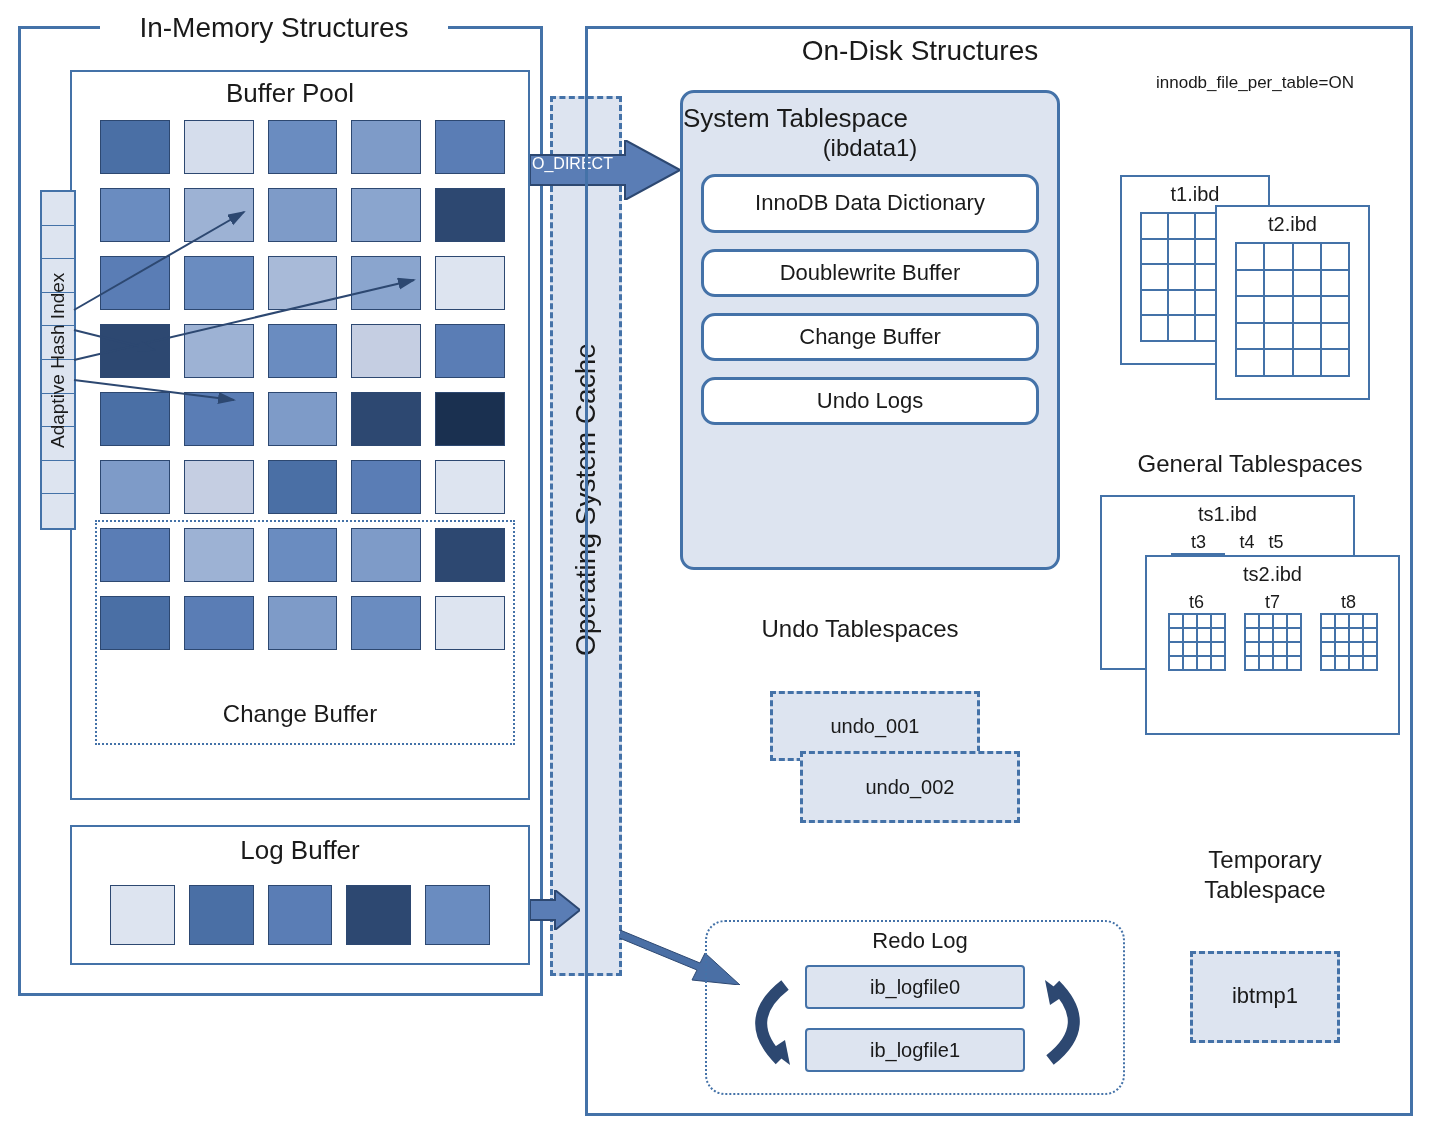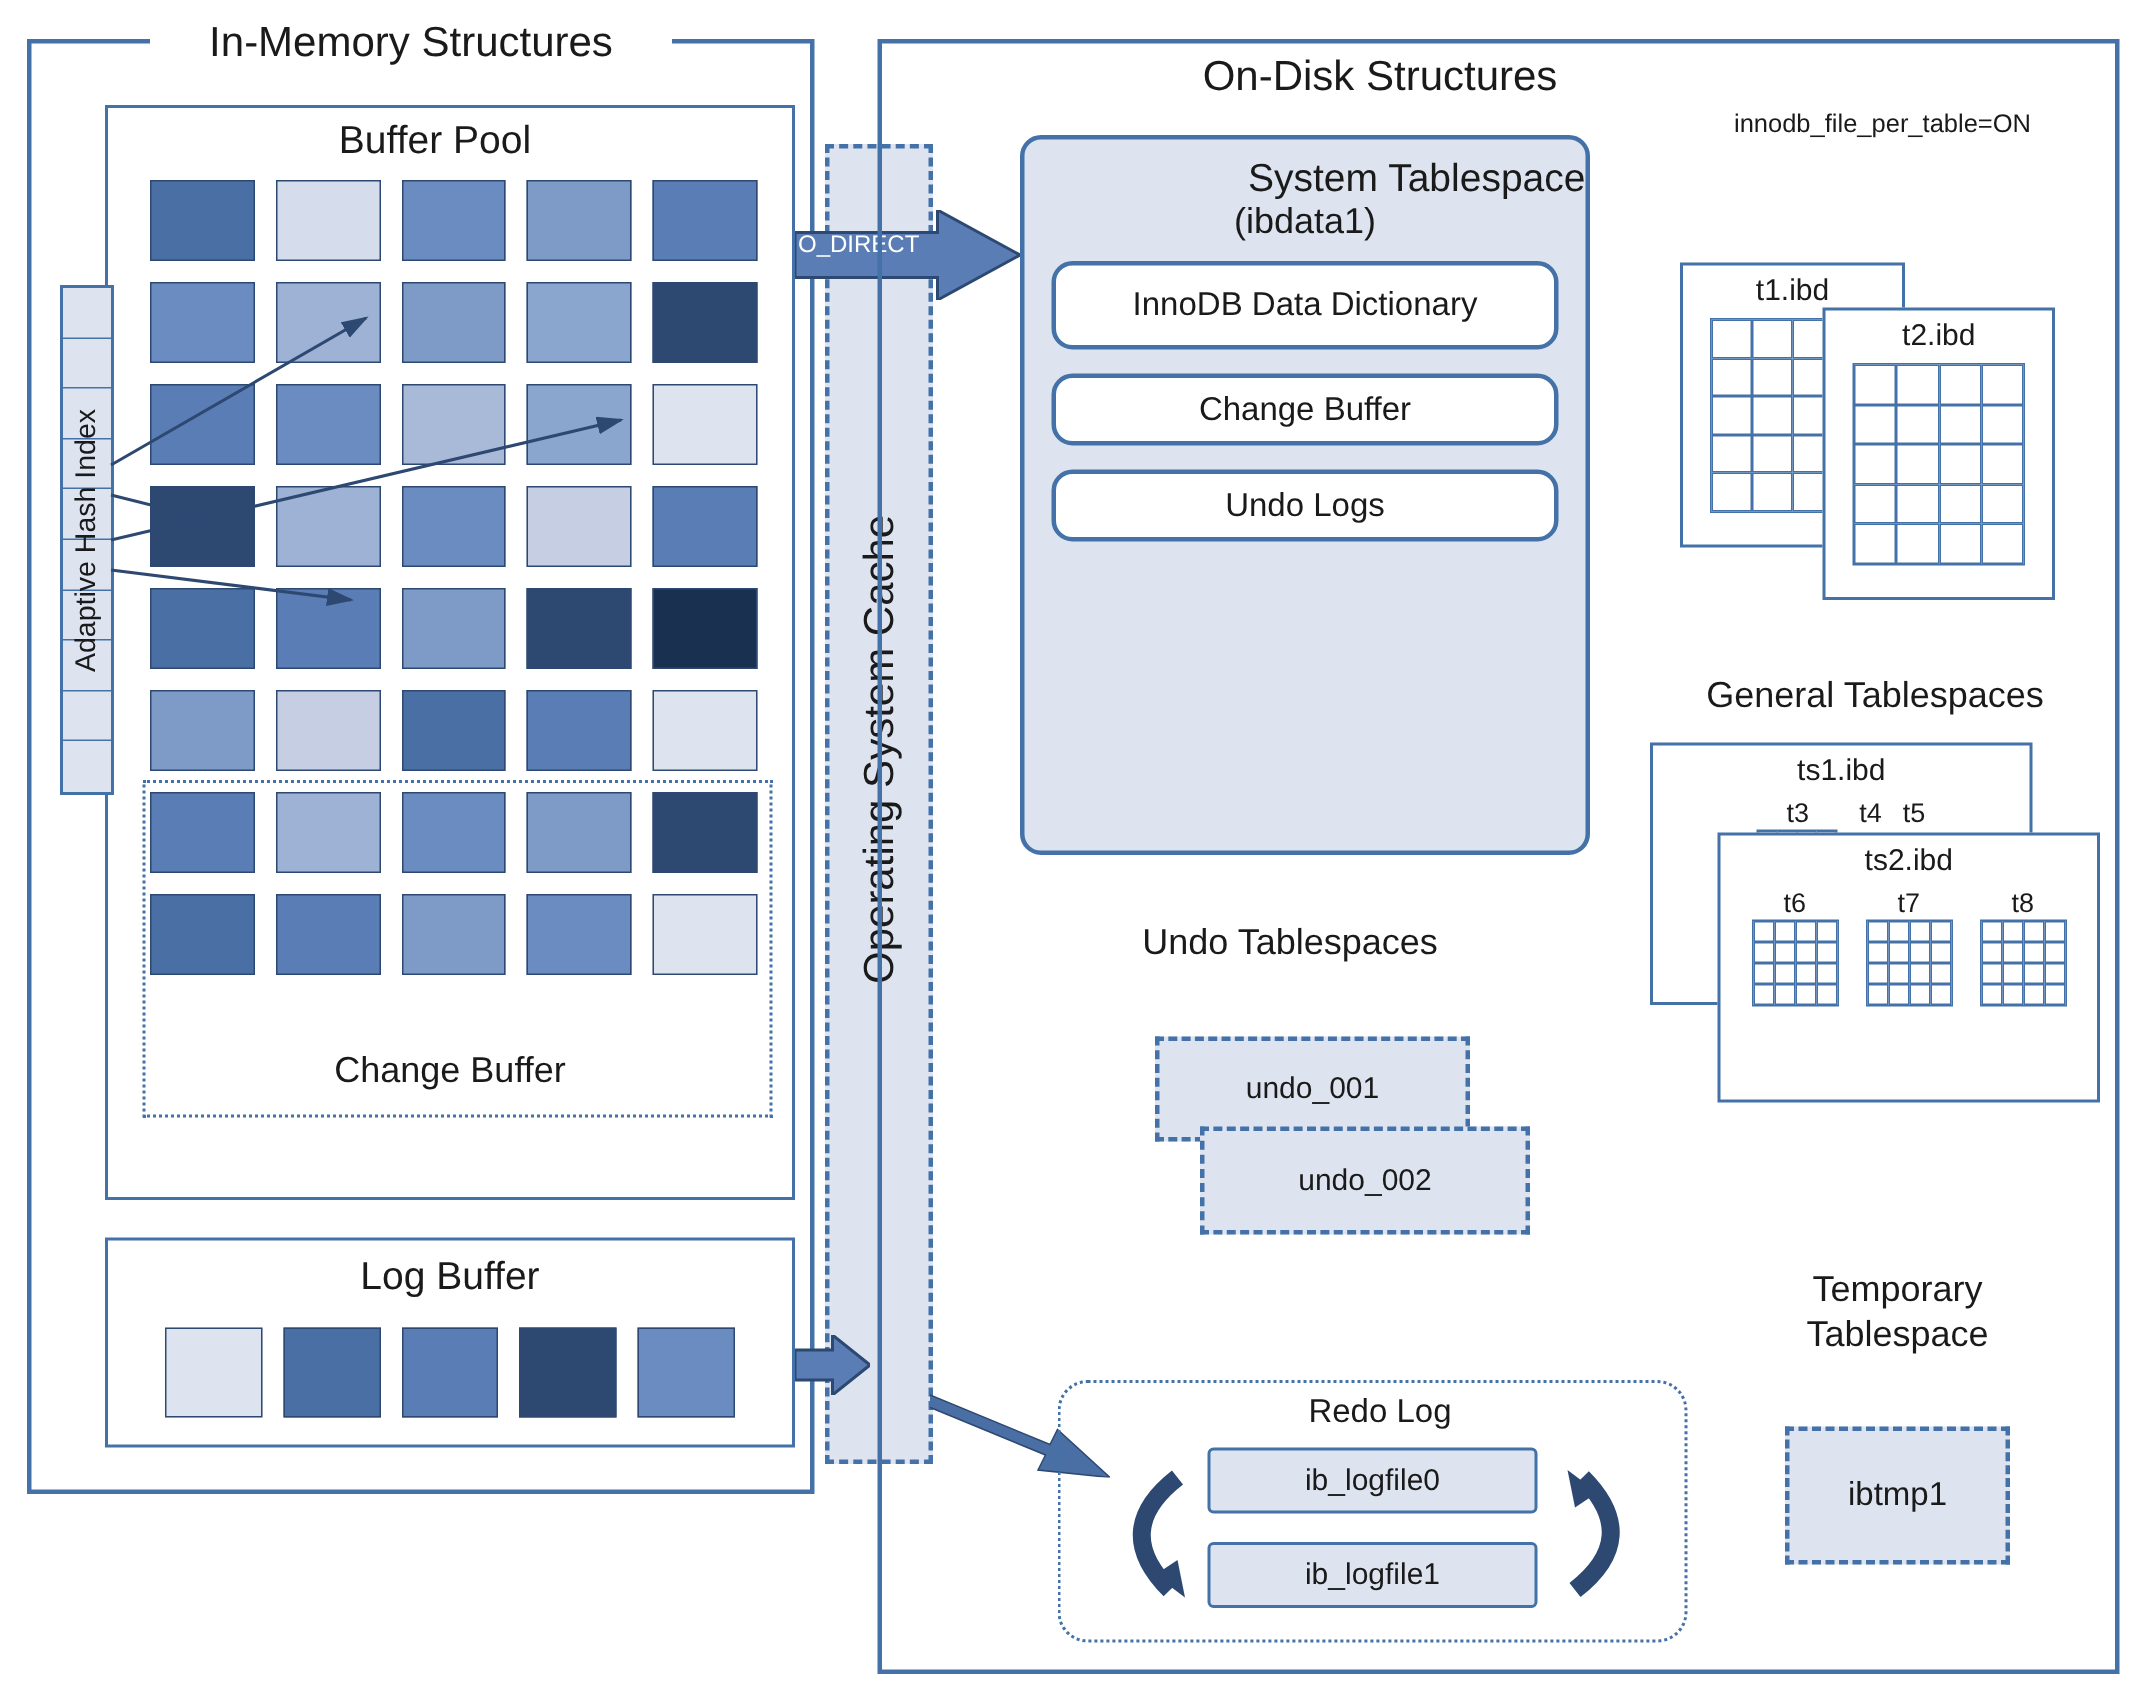--- a/index.html
+++ b/index.html
@@ -119,24 +119,25 @@
 </svg>
 
 <svg style="position:absolute; left:620px; top:925px; width:120px; height:60px;" viewBox="0 0 120 60">
   <path d="M0,5 L80,38 L85,28 L120,60 L72,55 L77,45 L-3,12 Z" fill="#4a6fa5" stroke="#2d4871" stroke-width="1"></path>
 </svg>
 
 <div class="box" style="left:585px; top:26px; width:828px; height:1090px;"></div>
 <div class="title" style="left:760px; top:35px; width:320px;">On-Disk Structures</div>
 
 <div style="position:absolute; left:680px; top:90px; width:380px; height:480px; border:3px solid #4472a8; border-radius:14px; background:#dde4f0;">
-  <div style="text-align:right; font-size:26px; margin-top:10px;margin-left:32px;">System Tablespace</div>
+  <div style="text-align:left; font-size:26px; margin-top:10px;">System Tablespace</div>
   <div style="text-align:center; font-size:24px;">(ibdata1)</div>
   <div style="padding:12px 18px; display:flex; flex-direction:column; gap:16px;">
     <div class="rounded" style="padding:12px 16px; line-height:1.3;"><span>InnoDB Data Dictionary</span></div>
+    <div class="rounded">Doublewrite Buffer</div>
     <div class="rounded">Change Buffer</div>
     <div class="rounded">Undo Logs</div>
   </div>
 </div>
 
 <div style="position:absolute; left:1120px; top:70px; width:270px; text-align:center;">
   <div style="font-size:17px; margin-top:3px;">innodb_file_per_table=ON</div>
 </div>
 <div style="position:absolute; left:1120px; top:175px; width:150px; height:190px; border:2px solid #4472a8; background:#fff;">
   <div style="text-align:center; font-size:20px; padding:6px 0;">t1.ibd</div>

